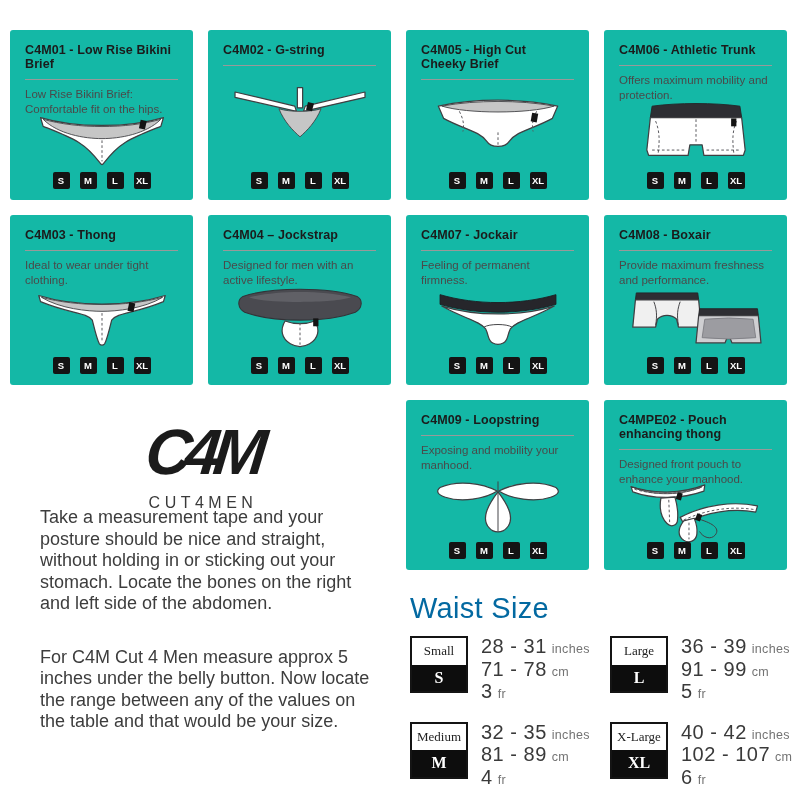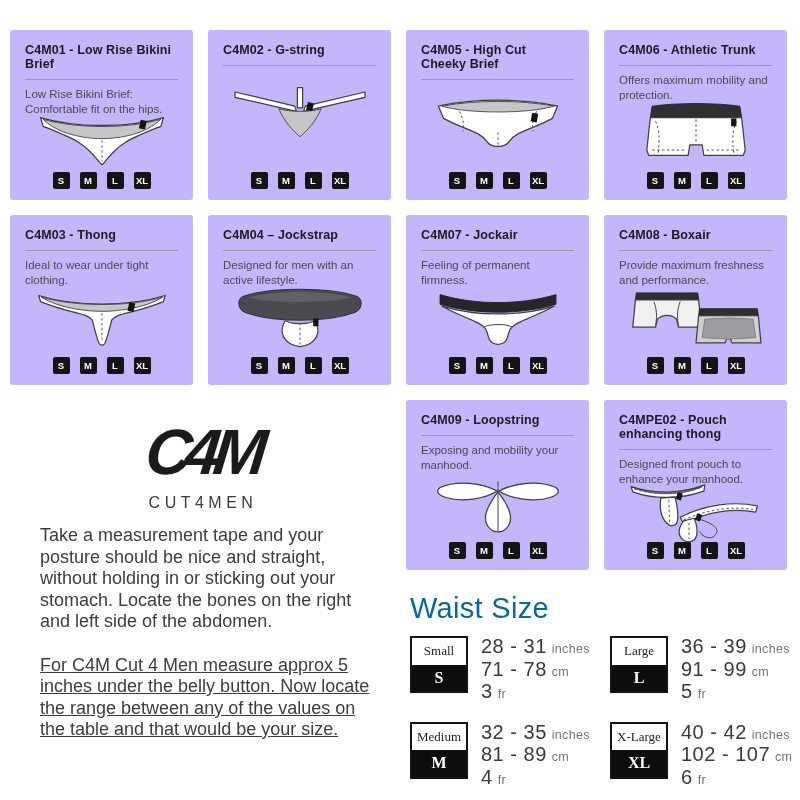--- a/index.html
+++ b/index.html
@@ -1,21 +1,21 @@
 <!DOCTYPE html>
 <html><head>
 <meta charset="utf-8">
 <style>
   * { margin:0; padding:0; box-sizing:border-box; }
   html,body { background:#ffffff; }
   body { font-family:"Liberation Sans", sans-serif; }
   #page { position:relative; width:800px; height:800px; background:#ffffff; overflow:hidden; }
 
   
-  .card { position:absolute; width:183px; height:170px; background:#c4b5fd; border-radius:3px;
+  .card { position:absolute; width:183px; height:170px; background:#14b8a6; border-radius:3px;
           padding:13px 15px 11px; display:flex; flex-direction:column; }
   .card-title { font-size:12.5px; font-weight:700; color:#1b1b1b; letter-spacing:.1px; }
   .card-divider { height:1px; background:#999; margin:8px 0 7px; }
   .card-desc { font-size:11.5px; color:#4a4a4a; line-height:1.32; min-height:31px; }
   .card-illu { flex:1; display:flex; align-items:center; justify-content:center; min-height:0; }
   .card-illu svg { width:150px; height:72px; }
   .card-sizes { display:flex; justify-content:center; gap:10px; margin-top:4px; }
   .badge { width:17px; height:17px; background:#141414; color:#fff; font-size:9.5px; font-weight:700;
            display:flex; align-items:center; justify-content:center; border-radius:2px; }
 
@@ -33,23 +33,23 @@
   .g-tag     { fill:#141414; }
   .g-shade   { fill:#606066; }
 
   
   .logo-wrap { position:absolute; left:38px; top:420px; width:330px; text-align:center; }
   .logo-main { font-size:64px; line-height:1; font-weight:900; font-style:italic; letter-spacing:-7px;
                color:#1b1b1b; transform:skewX(-6deg); display:inline-block; }
   .logo-sub  { font-size:16px; letter-spacing:4.5px; color:#3a3a3a; margin-top:10px; font-weight:500; }
 
   
-  .instructions { position:absolute; left:40px; top:525px; width:344px; font-size:18px;
+  .instructions { position:absolute; left:40px; top:507px; width:344px; font-size:18px;
                   line-height:21.5px; color:#3d3d3d; }
-  .instructions p + p { margin-top:22px;text-decoration:underline; }
+  .instructions p + p { margin-top:32px; }
 
   
   .waist-heading { position:absolute; left:410px; top:592px; font-size:29px; font-weight:400;
                    color:#0369a1; letter-spacing:.3px; }
   .waist-grid { position:absolute; left:410px; top:636px; display:grid;
                 grid-template-columns:200px 200px; row-gap:17px; }
   .waist-entry { display:flex; gap:13px; align-items:flex-start; }
   .size-box { width:58px; height:57px; border:2px solid #141414; display:flex; flex-direction:column;font-family:Liberation Serif, serif; }
   .size-box-label { flex:1; background:#ffffff; color:#222; font-size:13px;
                     display:flex; align-items:center; justify-content:center; }

